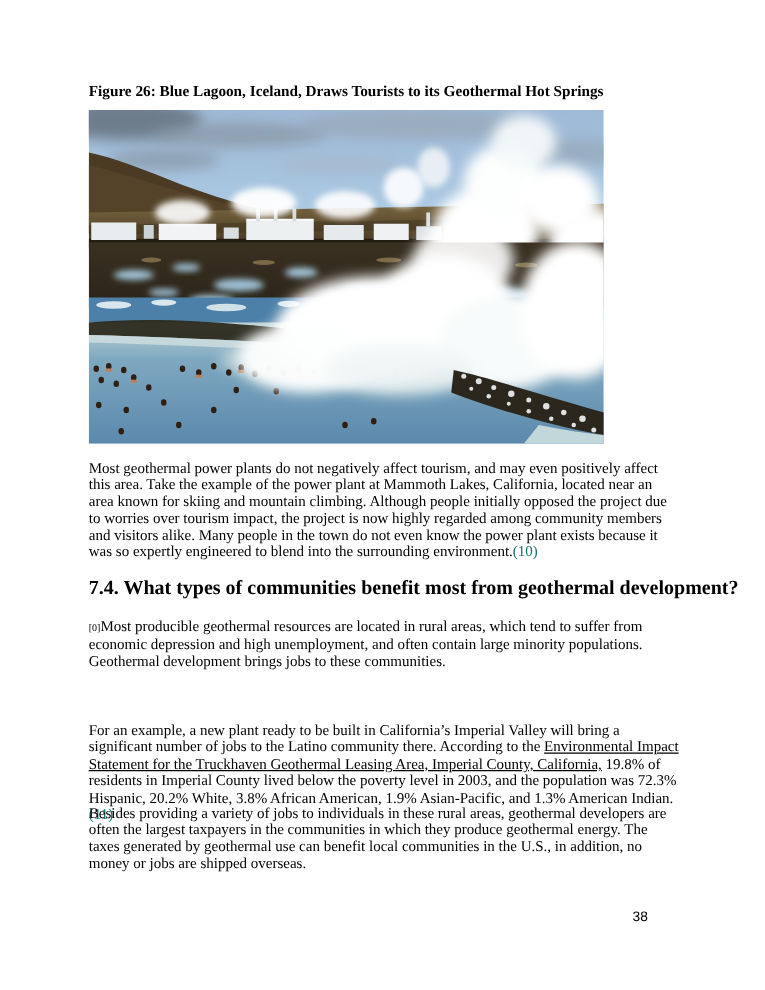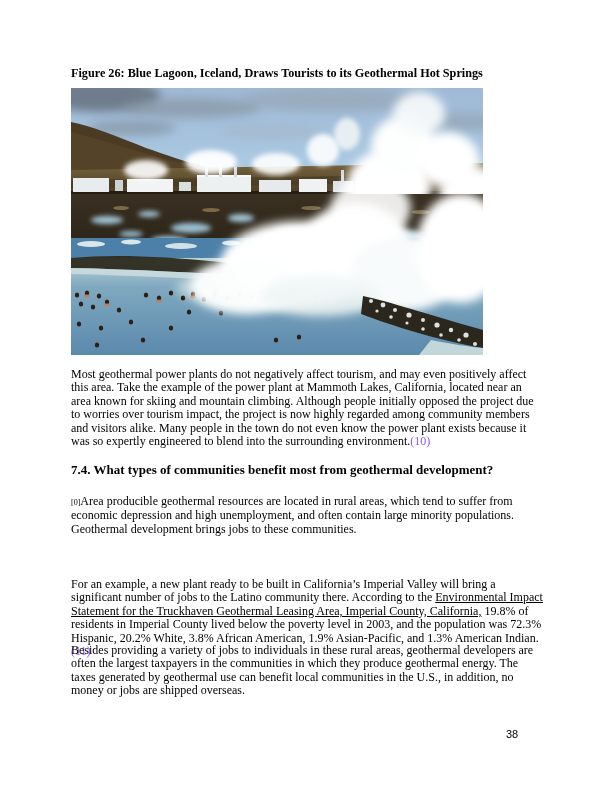--- a/index.html
+++ b/index.html
@@ -38,29 +38,29 @@
     font-size: 12px;
     line-height: 13.4px;
     text-align: left;
   }
   .p1 { top: 368px; }
   .section-heading {
     position: absolute;
     left: 71px;
     top: 462px;
     margin: 0;
-    font-size: 13px;
+    font-size: 16px;
     font-weight: bold;
     white-space: nowrap;
   }
   .p2 { top: 495px; }
   .p3 { top: 578px; }
   .p4 { top: 644px; }
   .prefix { font-size: 8px; }
-  .cite { color: #8b5cf6; text-decoration: none; cursor: pointer; }
+  .cite { color: #0f766e; text-decoration: none; cursor: pointer; }
   .doclink { color: #000000; text-decoration: underline; cursor: pointer; }
   .page-number {
     position: absolute;
     left: 506px;
     top: 728px;
     font-family: "Liberation Sans", "DejaVu Sans", sans-serif;
     font-size: 11px;
   }
 </style>
 </head>
@@ -246,21 +246,21 @@
           <circle cx="404" cy="256" r="2"></circle>
       </g>
       <path d="M360,252 C380,256 400,259 412,260 L412,267 L348,267 Z" fill="#c2d7da"></path>
     </svg>
   </div>
 
   <p class="body p1"><span>Most geothermal power plants do not negatively affect tourism, and may even positively affect this area. Take the example of the power plant at Mammoth Lakes, California, located near an area known for skiing and mountain climbing. Although people initially opposed the project due to worries over tourism impact, the project is now highly regarded among community members and visitors alike. Many people in the town do not even know the power plant exists because it was so expertly engineered to blend into the surrounding environment.</span><a class="cite">(10)</a></p>
 
   <h2 class="section-heading">7.4. What types of communities benefit most from geothermal development?</h2>
 
-  <p class="body p2"><span class="prefix">[0]</span><span>Area producible geothermal resources are located in rural areas, which tend to suffer from economic depression and high unemployment, and often contain large minority populations. Geothermal development brings jobs to these communities.</span></p>
+  <p class="body p2"><span class="prefix">[0]</span><span>Most producible geothermal resources are located in rural areas, which tend to suffer from economic depression and high unemployment, and often contain large minority populations. Geothermal development brings jobs to these communities.</span></p>
 
   <p class="body p3"><span>For an example, a new plant ready to be built in California’s Imperial Valley will bring a significant number of jobs to the Latino community there. According to the </span><span class="doclink">Environmental Impact Statement for the Truckhaven Geothermal Leasing Area, Imperial County, California,</span><span> 19.8% of residents in Imperial County lived below the poverty level in 2003, and the population was 72.3% Hispanic, 20.2% White, 3.8% African American, 1.9% Asian-Pacific, and 1.3% American Indian.</span><a class="cite">(11)</a></p>
 
   <p class="body p4">Besides providing a variety of jobs to individuals in these rural areas, geothermal developers are often the largest taxpayers in the communities in which they produce geothermal energy. The taxes generated by geothermal use can benefit local communities in the U.S., in addition, no money or jobs are shipped overseas.</p>
 
   <div class="page-number">38</div>
 
 </div>
 
 </body></html>

